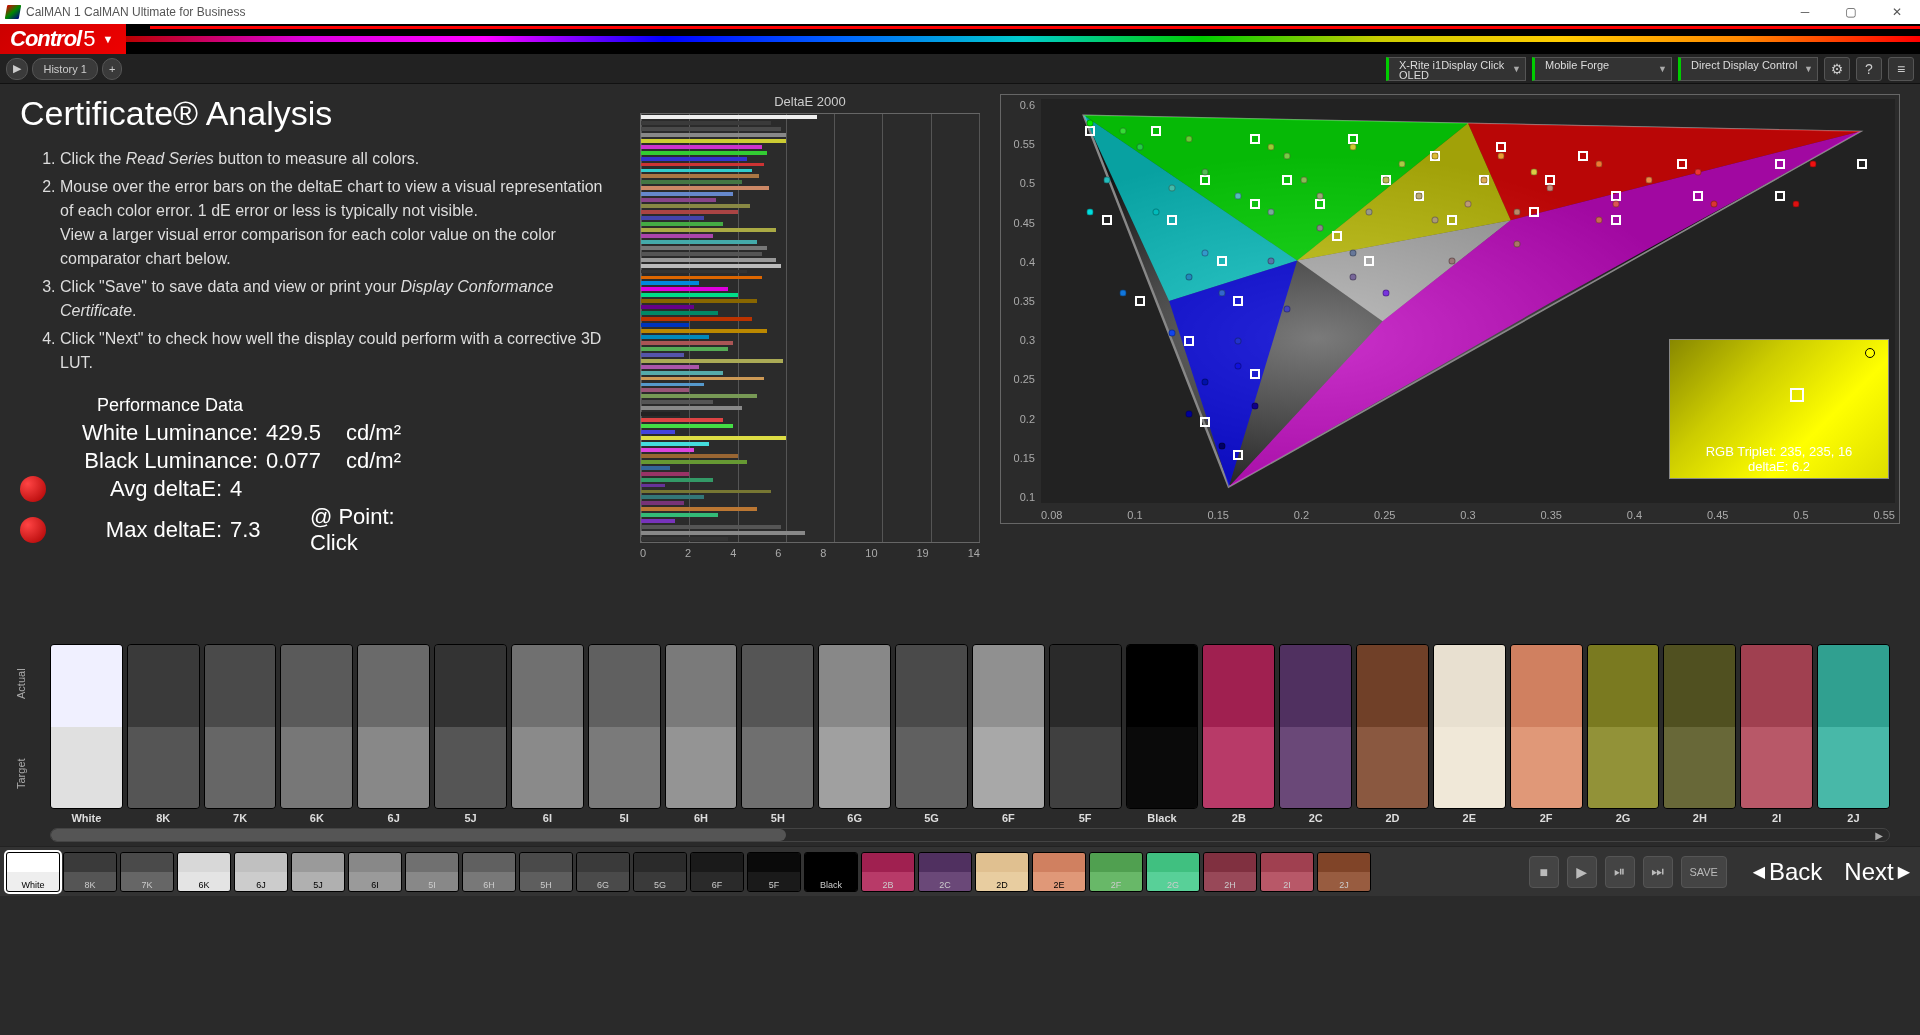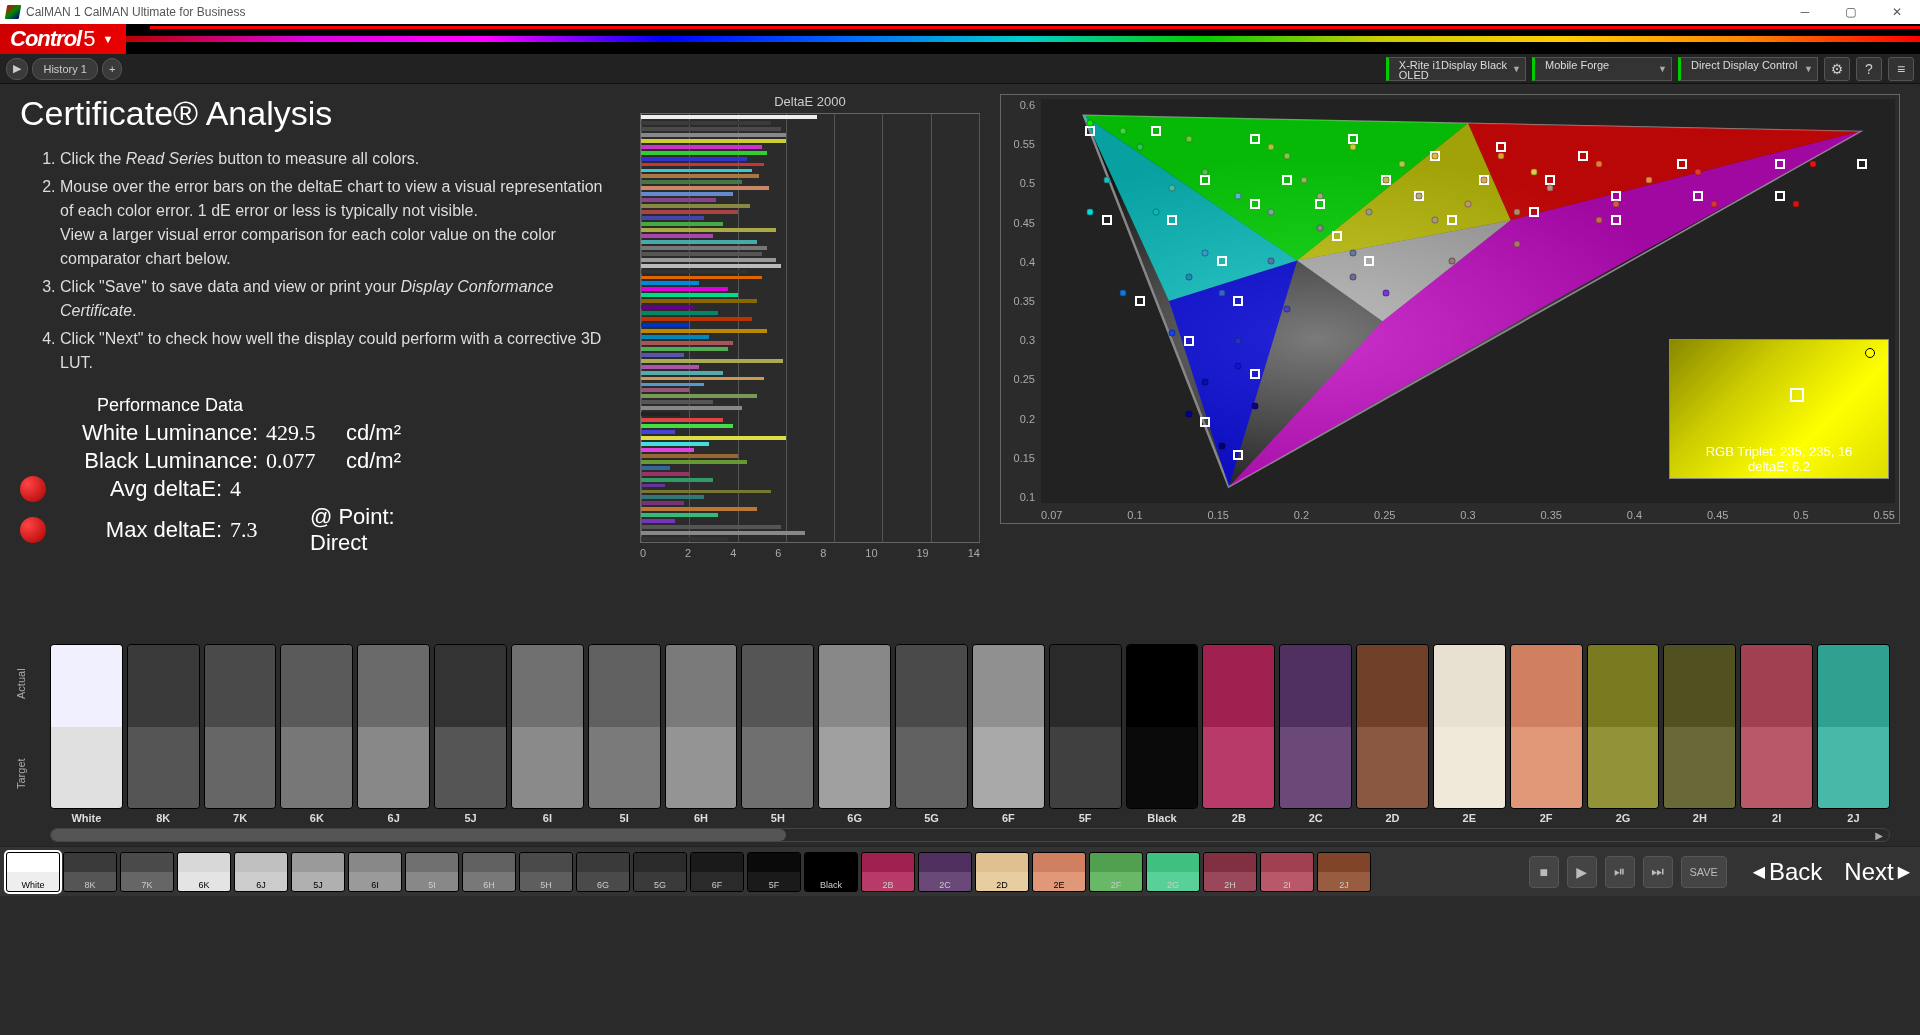--- a/index.html
+++ b/index.html
@@ -33,21 +33,21 @@
   .left { flex:0 0 600px; }
   .left h1 { font-size:34px; font-weight:normal; color:#fff; margin-bottom:14px;}
   .instructions { font-size:16px; line-height:1.5; padding-left:40px; }
   .instructions li { margin-bottom:4px; }
   .instructions i { font-style:italic; }
 
   .perf { margin-top:20px; font-size:22px; color:#fff;}
   .perf .phead { text-align:center; width:300px; font-size:18px; margin-bottom:4px;}
   .perf .prow { display:flex; align-items:center; margin-bottom:2px;}
   .perf .prow .plabel { width:210px; text-align:right; padding-right:8px;}
-  .perf .prow .pval { width:80px;font-family:Liberation Serif, serif; }
+  .perf .prow .pval { width:80px; }
   .perf .prow .punit { width:100px;}
   .perf .dot { width:26px; height:26px; border-radius:50%; background:radial-gradient(circle at 30% 30%, #f44, #a00); margin-right:10px; display:inline-block;}
 
   
   .center { flex:0 0 340px; display:flex; flex-direction:column; align-items:center;}
   .center .ctitle { font-size:13px; color:#ccc; margin-bottom:4px;}
   .delta-chart { width:340px; height:430px; border:1px solid #666; position:relative; background:#2b2b2b;}
   .delta-grid { position:absolute; top:0; bottom:0; border-left:1px solid #555;}
   .delta-axis { display:flex; justify-content:space-between; width:340px; font-size:11px; color:#aaa; margin-top:4px;}
   .delta-bar { position:absolute; left:0; height:3px;}
@@ -117,21 +117,21 @@
 </div>
 
 <div class="historybar">
   <div class="hbtn play">▶</div>
   <div class="hbtn">
       <span>History 1</span>
     </div>
   <div class="hbtn" style="padding:0 6px;">+</div>
   <div class="spacer"></div>
   <div class="dropdown">
-    <div>X-Rite i1Display Black</div>
+    <div>X-Rite i1Display Click</div>
     <div>OLED</div>
     <span class="dd-arr">▼</span>
   </div>
   <div class="dropdown">
     <div>Mobile Forge</div>
     <span class="dd-arr">▼</span>
   </div>
   <div class="dropdown">
     <div>Direct Display Control</div>
     <span class="dd-arr">▼</span>
@@ -169,21 +169,21 @@
           <div class="prow">
             <span class="dot"></span>
             <span class="plabel" style="width:174px">Avg deltaE:</span>
             <span class="pval">4</span>
             <span class="punit"></span>
           </div>
           <div class="prow">
             <span class="dot"></span>
             <span class="plabel" style="width:174px">Max deltaE:</span>
             <span class="pval">7.3</span>
-            <span class="punit">@ Point: Direct</span>
+            <span class="punit">@ Point: Click</span>
           </div>
         </div>
     </div>
   </div>
 
   <div class="center">
     <div class="ctitle">DeltaE 2000</div>
     <div class="delta-chart" id="delta-chart">
         <div class="delta-grid" style="left: 0%;"></div>
         <div class="delta-grid" style="left: 14.2857%;"></div>
@@ -406,21 +406,21 @@
           <div class="dpt" style="left: 36.5385%; top: 44%; background: rgb(119, 102, 153);"></div>
           <div class="dpt" style="left: 48.0769%; top: 40%; background: rgb(153, 119, 119);"></div>
           <div class="dpt" style="left: 55.7692%; top: 36%; background: rgb(170, 119, 102);"></div>
           <div class="dpt" style="left: 23.0769%; top: 60%; background: rgb(34, 51, 204);"></div>
           <div class="dpt" style="left: 28.8462%; top: 52%; background: rgb(68, 68, 187);"></div>
           <div class="dpt" style="left: 19.2308%; top: 70%; background: rgb(0, 17, 170);"></div>
           <div class="dpt" style="left: 25%; top: 76%; background: rgb(17, 0, 136);"></div>
           <div class="dpt" style="left: 40.3846%; top: 48%; background: rgb(119, 51, 221);"></div>
         </div>
       <div class="cie-xaxis" id="cie-x">
-          <span>0.07</span>
+          <span>0.08</span>
           <span>0.1</span>
           <span>0.15</span>
           <span>0.2</span>
           <span>0.25</span>
           <span>0.3</span>
           <span>0.35</span>
           <span>0.4</span>
           <span>0.45</span>
           <span>0.5</span>
           <span>0.55</span>

